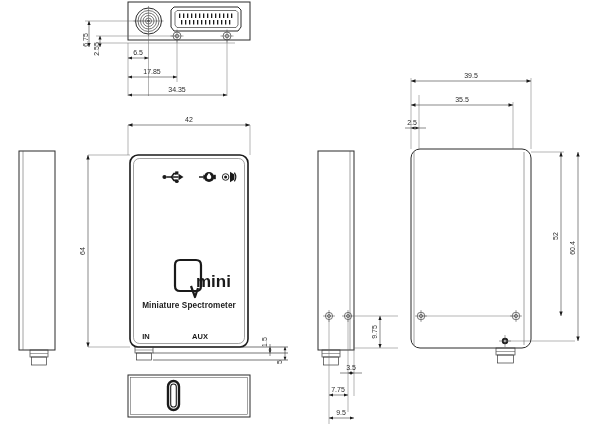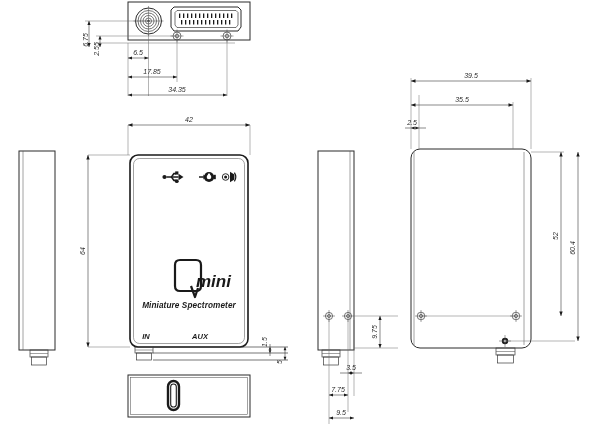--- a/index.html
+++ b/index.html
@@ -10,21 +10,20 @@
   body {
     width: 600px;
     height: 431px;
     font-family: "Liberation Sans", sans-serif;
     overflow: hidden;
   }
   #drawing-root {
     position: relative;
     width: 600px;
     height: 429px;
-    font-style: italic;
   }
   svg#cad {
     display: block;
     width: 600px;
     height: 431px;
   }
   .ln { stroke: #3a3a3a; stroke-width: 0.7; fill: none; }
   .ln-thick { stroke: #1a1a1a; stroke-width: 1.6; fill: none; }
   .ln-med { stroke: #2b2b2b; stroke-width: 1.0; fill: none; }
   .ln-thin { stroke: #555; stroke-width: 0.55; fill: none; }

